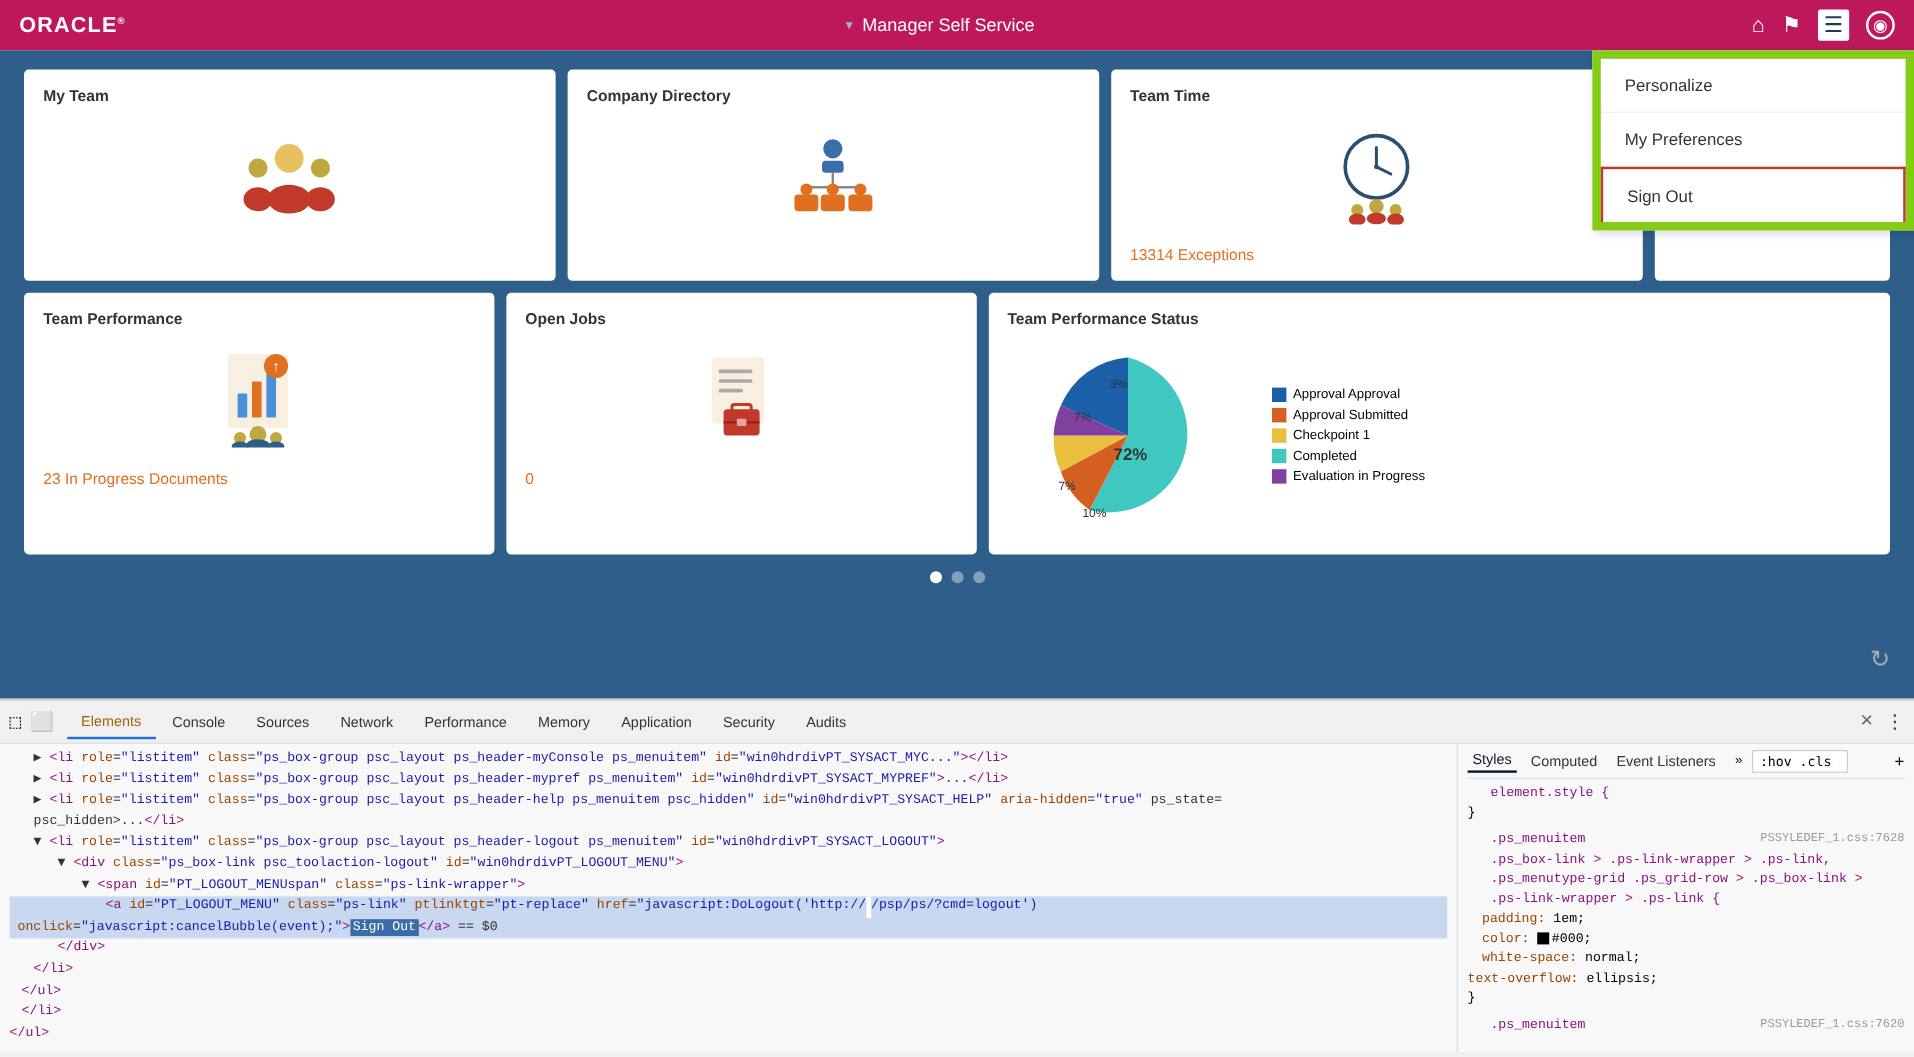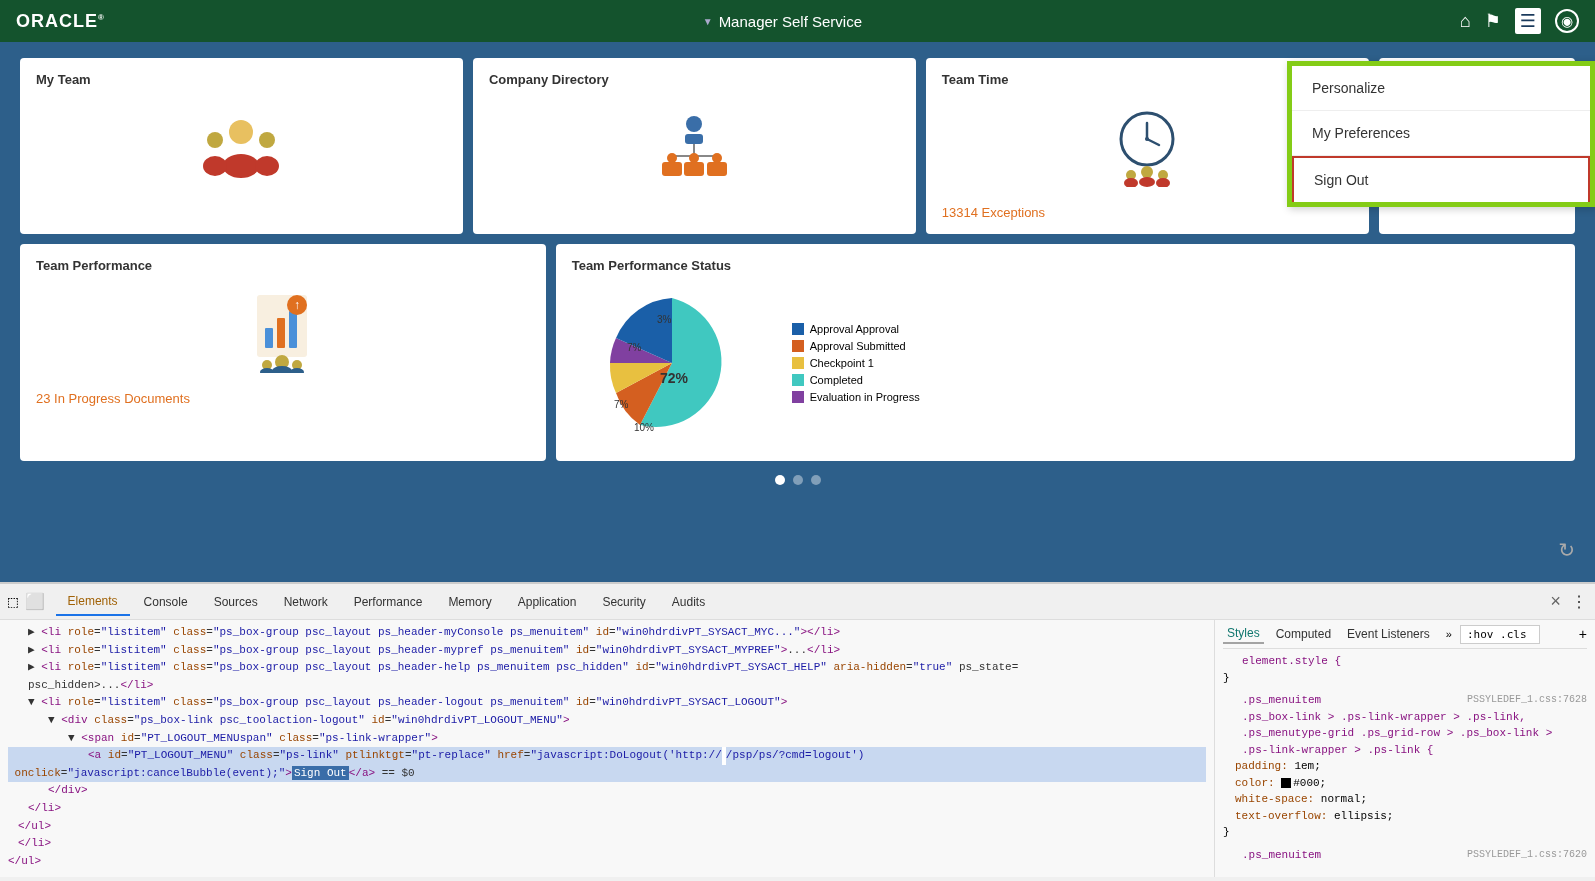--- a/index.html
+++ b/index.html
@@ -1,20 +1,20 @@
 <!DOCTYPE html>
 <html><head>
   <meta charset="utf-8">
   <style>
     * { box-sizing: border-box; margin: 0; padding: 0; }
     body { font-family: Arial, sans-serif; background: #f0f0f0; overflow: hidden; }
 
     
     .header {
-      background: #14532d;
+      background: #be185d;
       height: 42px;
       display: flex;
       align-items: center;
       justify-content: space-between;
       padding: 0 16px;
       position: relative;
     }
     .oracle-logo {
       color: #fff;
       font-size: 18px;
@@ -93,25 +93,24 @@
     .tile-large {
       flex: 1.5;
     }
 
     
     .dropdown-menu {
       position: absolute;
       top: 42px;
       right: 0;
       background: #fff;
-      border: 5px solid #84cc16;
-      width: 308px;
+      border: 7px solid #84cc16;
+      width: 268px;
       z-index: 1000;
       box-shadow: 2px 2px 8px rgba(0,0,0,0.2);
-      margin-top: 19px;
     }
     .dropdown-item {
       padding: 14px 20px;
       font-size: 14px;
       color: #333;
       cursor: pointer;
       border-bottom: 1px solid #eee;
     }
     .dropdown-item.sign-out {
       border: 2px solid #c0392b;
@@ -225,21 +224,21 @@
       padding-bottom: 4px;
       margin-bottom: 4px;
       font-family: Arial, sans-serif;
     }
     .styles-tab {
       font-size: 12px;
       color: #333;
       cursor: pointer;
       padding: 2px 4px;
     }
-    .styles-tab.active { border-bottom: 2px solid #a3a3a3; color: #0f766e; }
+    .styles-tab.active { border-bottom: 2px solid #0f172a; color: #0f172a; }
     .filter-box {
       border: 1px solid #ccc;
       padding: 2px 6px;
       font-size: 11px;
       width: 80px;
       font-family: monospace;
     }
     .style-rule { margin-bottom: 6px; line-height: 1.5; }
     .style-selector { color: #881280; margin-left: 19px; }
     .style-prop { color: #994500; }
@@ -392,20 +391,38 @@
           <circle cx="37" cy="69" r="7" fill="#c0a840"></circle>
           <circle cx="52" cy="72" r="5" fill="#c0a840"></circle>
           <ellipse cx="22" cy="79" rx="7" ry="4" fill="#2d5f8a"></ellipse>
           <ellipse cx="37" cy="78" rx="10" ry="5" fill="#2d5f8a"></ellipse>
           <ellipse cx="52" cy="79" rx="7" ry="4" fill="#2d5f8a"></ellipse>
         </svg>
       </div>
       <div class="tile-footer">23 In Progress Documents</div>
     </div>
 
+    <div class="tile">
+      <div class="tile-title">Open Jobs</div>
+      <div class="tile-icon-area">
+        <svg width="70" height="75" viewBox="0 0 70 75">
+
+          <rect x="10" y="2" width="44" height="55" rx="3" fill="#f8efe0"></rect>
+          <rect x="16" y="12" width="28" height="3" rx="1" fill="#aaa"></rect>
+          <rect x="16" y="20" width="28" height="3" rx="1" fill="#aaa"></rect>
+          <rect x="16" y="28" width="20" height="3" rx="1" fill="#aaa"></rect>
+
+          <rect x="20" y="45" width="30" height="22" rx="3" fill="#c0392b"></rect>
+          <rect x="27" y="41" width="16" height="8" rx="2" fill="none" stroke="#c0392b" stroke-width="2.5"></rect>
+          <line x1="20" y1="56" x2="50" y2="56" stroke="#a02010" stroke-width="2"></line>
+          <rect x="31" y="53" width="8" height="6" rx="1" fill="#e8a0a0"></rect>
+        </svg>
+      </div>
+      <div class="tile-footer">0</div>
+    </div>
 
     <div class="tile tile-large" style="flex: 2;">
       <div class="tile-title">Team Performance Status</div>
       <div class="pie-tile">
 
         <div class="pie-container">
           <svg width="200" height="160" viewBox="0 0 200 160">
 
             <path d="M100 80 L100 15 A65 65 0 1 1 68 142 Z" fill="#40c8c0"></path>
 
@@ -510,21 +527,21 @@
       </div>
       <div class="style-rule">
         <span class="style-selector">.ps_menuitem</span>
         <span class="style-source">PSSYLEDEF_1.css:7628</span><br>
         <span class="style-selector">.ps_box-link &gt; .ps-link-wrapper &gt; .ps-link,</span><br>
         <span class="style-selector">.ps_menutype-grid .ps_grid-row &gt; .ps_box-link &gt;</span><br>
         <span class="style-selector">.ps-link-wrapper &gt; .ps-link {</span><br>
         <span style="margin-left:12px;"><span class="style-prop">padding:</span> 1em;</span><br>
         <span style="margin-left:12px;"><span class="style-prop">color:</span> <span style="display:inline-block;width:10px;height:10px;background:#000;vertical-align:middle;margin-right:2px;"></span>#000;</span><br>
         <span style="margin-left:12px;"><span class="style-prop">white-space:</span> normal;</span><br>
-        <span style="margin-left:12px;"><span class="style-prop">text-overflow:</span> ellipsis;</span><br>
+        <span style=""><span class="style-prop">text-overflow:</span> ellipsis;</span><br>
         <span>}</span>
       </div>
       <div class="style-rule">
         <span class="style-selector">.ps_menuitem</span>
         <span class="style-source">PSSYLEDEF_1.css:7620</span><br>
       </div>
     </div>
   </div>
 </div>
 

